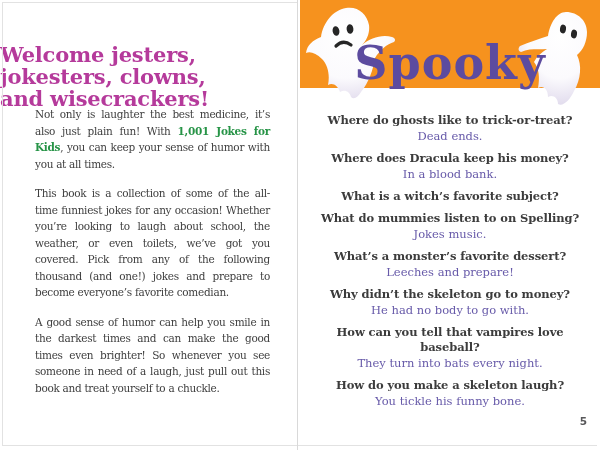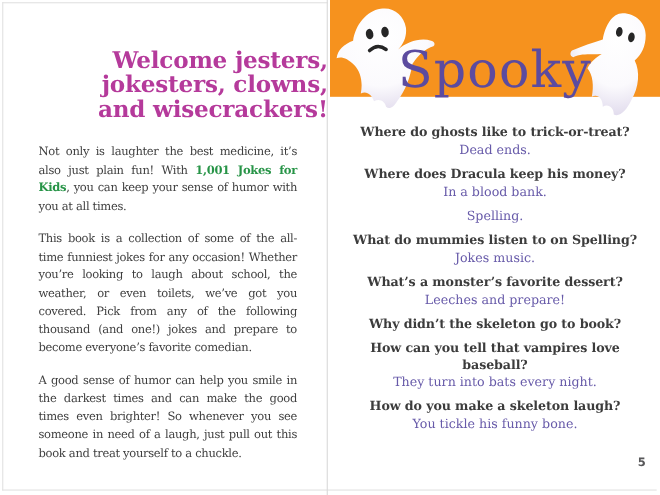--- a/index.html
+++ b/index.html
@@ -11,41 +11,41 @@
   .edge{position:absolute;background:#e2e2e2;}
   .edge-top{left:2px;top:2px;width:296px;height:1px;}
   .edge-left{left:2px;top:2px;width:1px;height:444px;}
   .edge-bottom{left:2px;top:445px;width:595px;height:1px;}
   .gutter{position:absolute;left:297px;top:0;width:1px;height:450px;background:#d9d9d9;}
 
   
   .page-left{position:absolute;left:0;top:0;width:298px;height:450px;background:#ffffff;}
   .welcome-title{
     position:absolute;top:44px;left:0;width:100%;margin:0;
-    text-align:right;font-weight:bold;font-size:21px;line-height:22px;
+    text-align:left;font-weight:bold;font-size:21px;line-height:22px;
     color:#b53a9b;letter-spacing:-0.2px;
   }
   .welcome-title span{display:block;}
   .body-text{
-    position:absolute;top:130px;left:35px;width:235px;
+    position:absolute;top:106px;left:35px;width:235px;
     font-size:10.5px;line-height:16.5px;color:#3e3e3e;
     text-align:justify;letter-spacing:-0.3px;
   }
   .body-text p{margin:0 0 13px 0;}
   .green-bold{color:#279447;font-weight:bold;}
 
   
   .page-right{position:absolute;left:300px;top:0;width:300px;height:450px;background:#ffffff;}
   .chapter-header{position:absolute;top:0;left:0;width:300px;height:88px;background:#f6921e;}
   .ghost{position:absolute;}
   .ghost-left{left:4px;top:5px;width:92px;height:94px;}
   .ghost-right{right:2px;top:10px;width:80px;height:102px;}
   .chapter-title{
     position:absolute;top:40px;left:0;width:100%;z-index:3;
-    text-align:center;font-weight:normal;font-size:46px;line-height:1;
+    text-align:center;font-weight:bold;font-size:46px;line-height:1;
     color:#5c4b9f;letter-spacing:1px;
   }
   .jokes{position:absolute;top:113px;left:5px;width:290px;text-align:center;}
   .joke{margin:0 0 7px 0;text-align:center;}
   .joke-q{font-size:11.5px;font-weight:bold;line-height:15px;color:#3c3c3c;letter-spacing:-0.1px;}
   .joke-a{font-size:11.5px;line-height:15px;color:#675aa9;margin-top:1px;}
   .page-num{
     position:absolute;right:13px;top:415px;
     font-family:"DejaVu Sans", sans-serif;font-size:10.5px;font-weight:bold;color:#58585a;
   }
@@ -103,32 +103,33 @@
     <div class="jokes">
       <div class="joke">
         <div class="joke-q">Where do ghosts like to trick-or-treat?</div>
         <div class="joke-a">Dead ends.</div>
       </div>
       <div class="joke">
         <div class="joke-q">Where does Dracula keep his money?</div>
         <div class="joke-a">In a blood bank.</div>
       </div>
       <div class="joke">
-        <div class="joke-a">Spelling.</div>
+        <div class="joke-q">What is a witch’s favorite subject?</div>
       </div>
       <div class="joke">
         <div class="joke-q">What do mummies listen to on Spelling?</div>
         <div class="joke-a">Jokes music.</div>
       </div>
       <div class="joke">
         <div class="joke-q">What’s a monster’s favorite dessert?</div>
         <div class="joke-a">Leeches and prepare!</div>
       </div>
       <div class="joke">
-        <div class="joke-q">Why didn’t the skeleton go to book?</div>
+        <div class="joke-q">Why didn’t the skeleton go to money?</div>
+        <div class="joke-a">He had no body to go with.</div>
       </div>
       <div class="joke">
         <div class="joke-q">How can you tell that vampires love baseball?</div>
         <div class="joke-a">They turn into bats every night.</div>
       </div>
       <div class="joke">
         <div class="joke-q">How do you make a skeleton laugh?</div>
         <div class="joke-a">You tickle his funny bone.</div>
       </div>
     </div>

